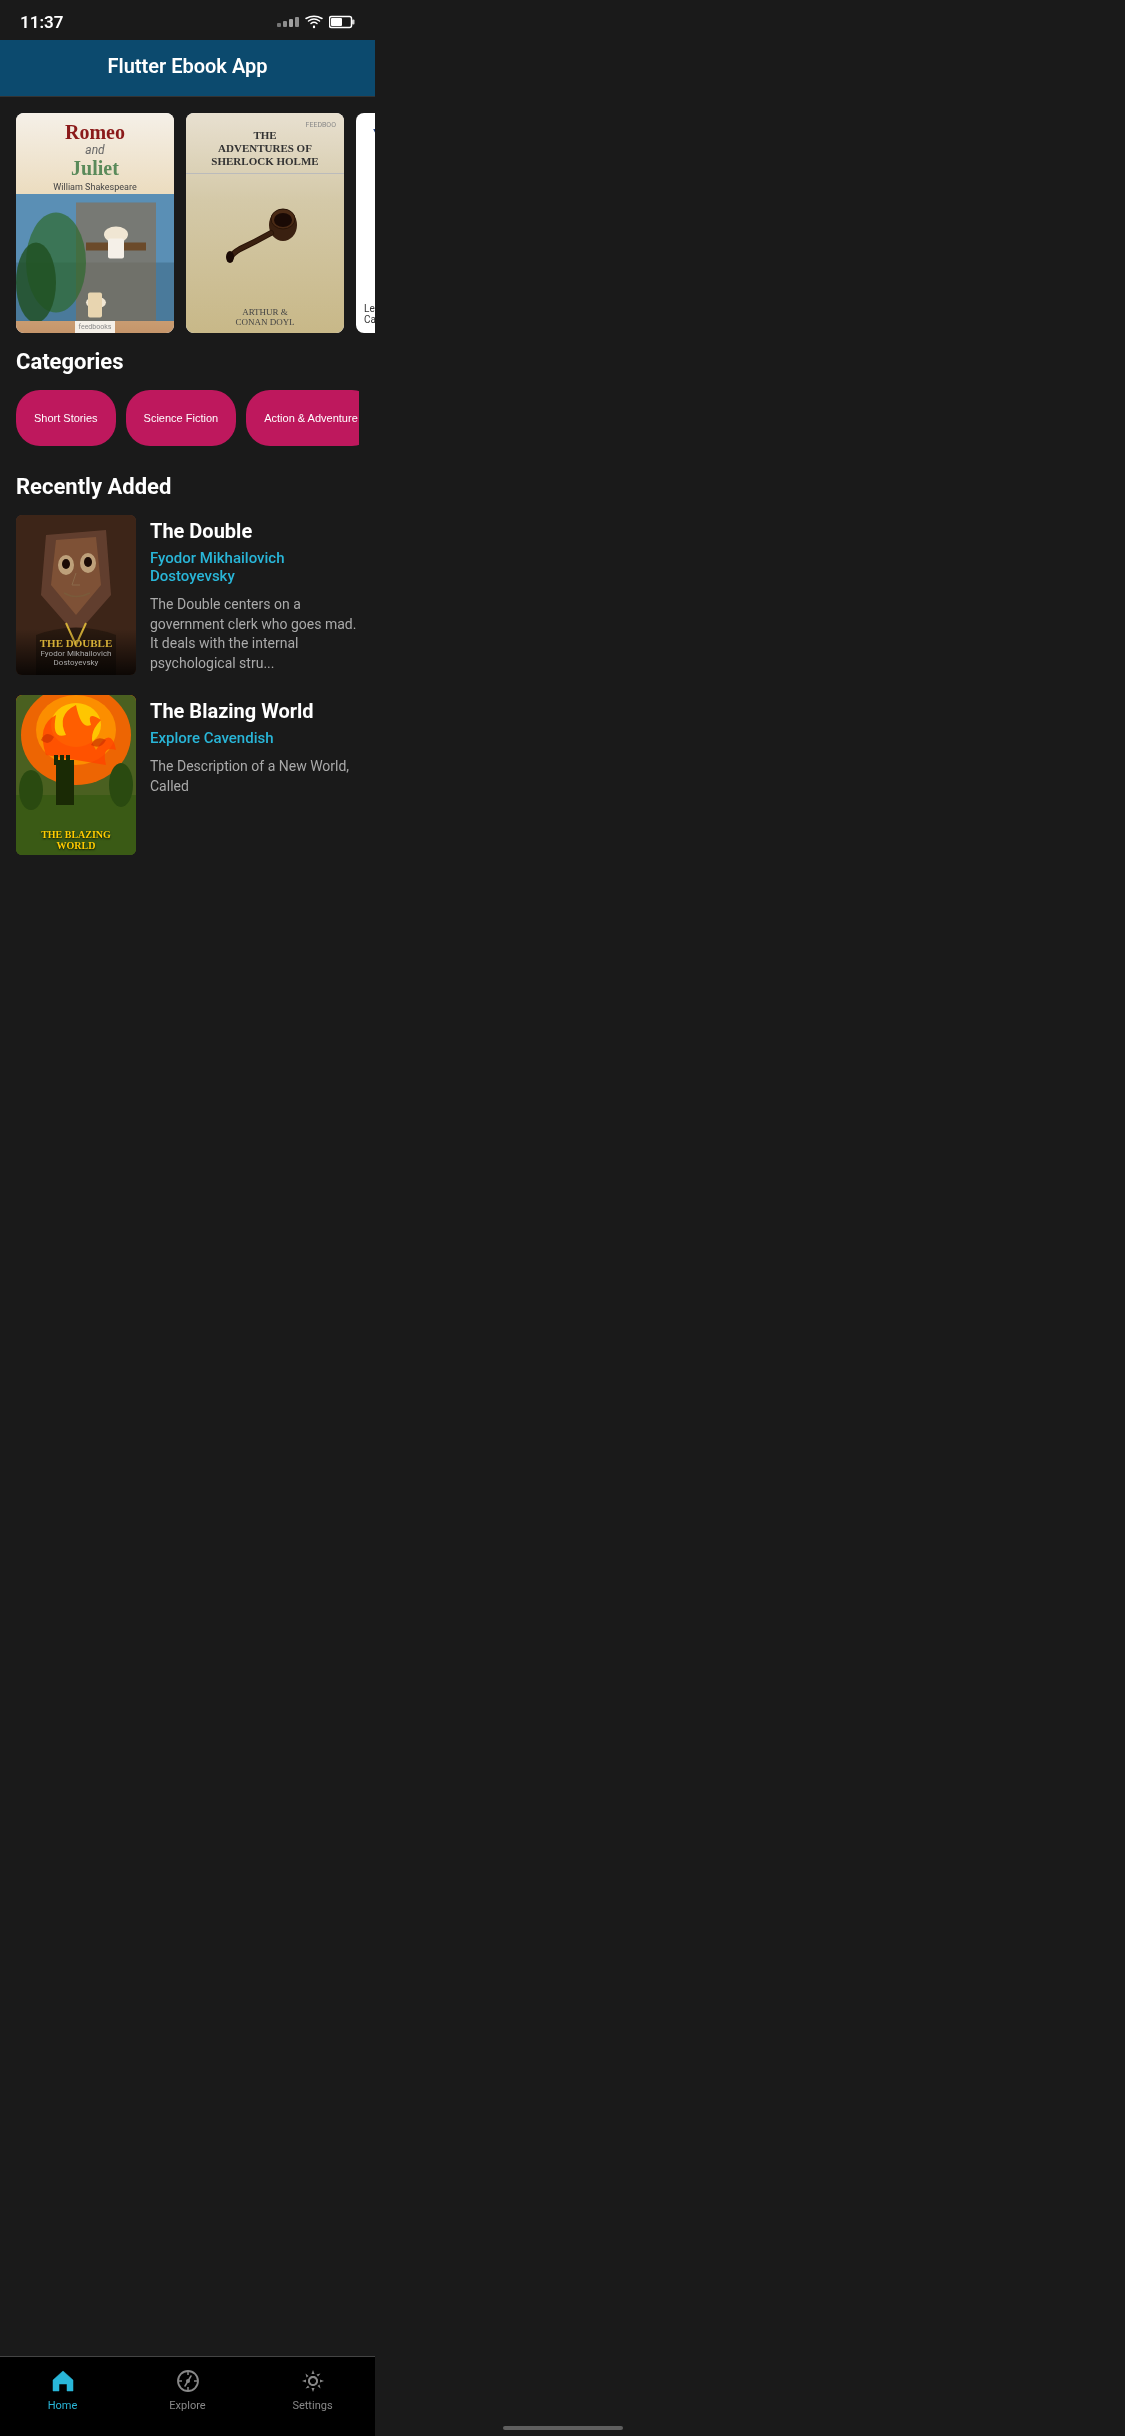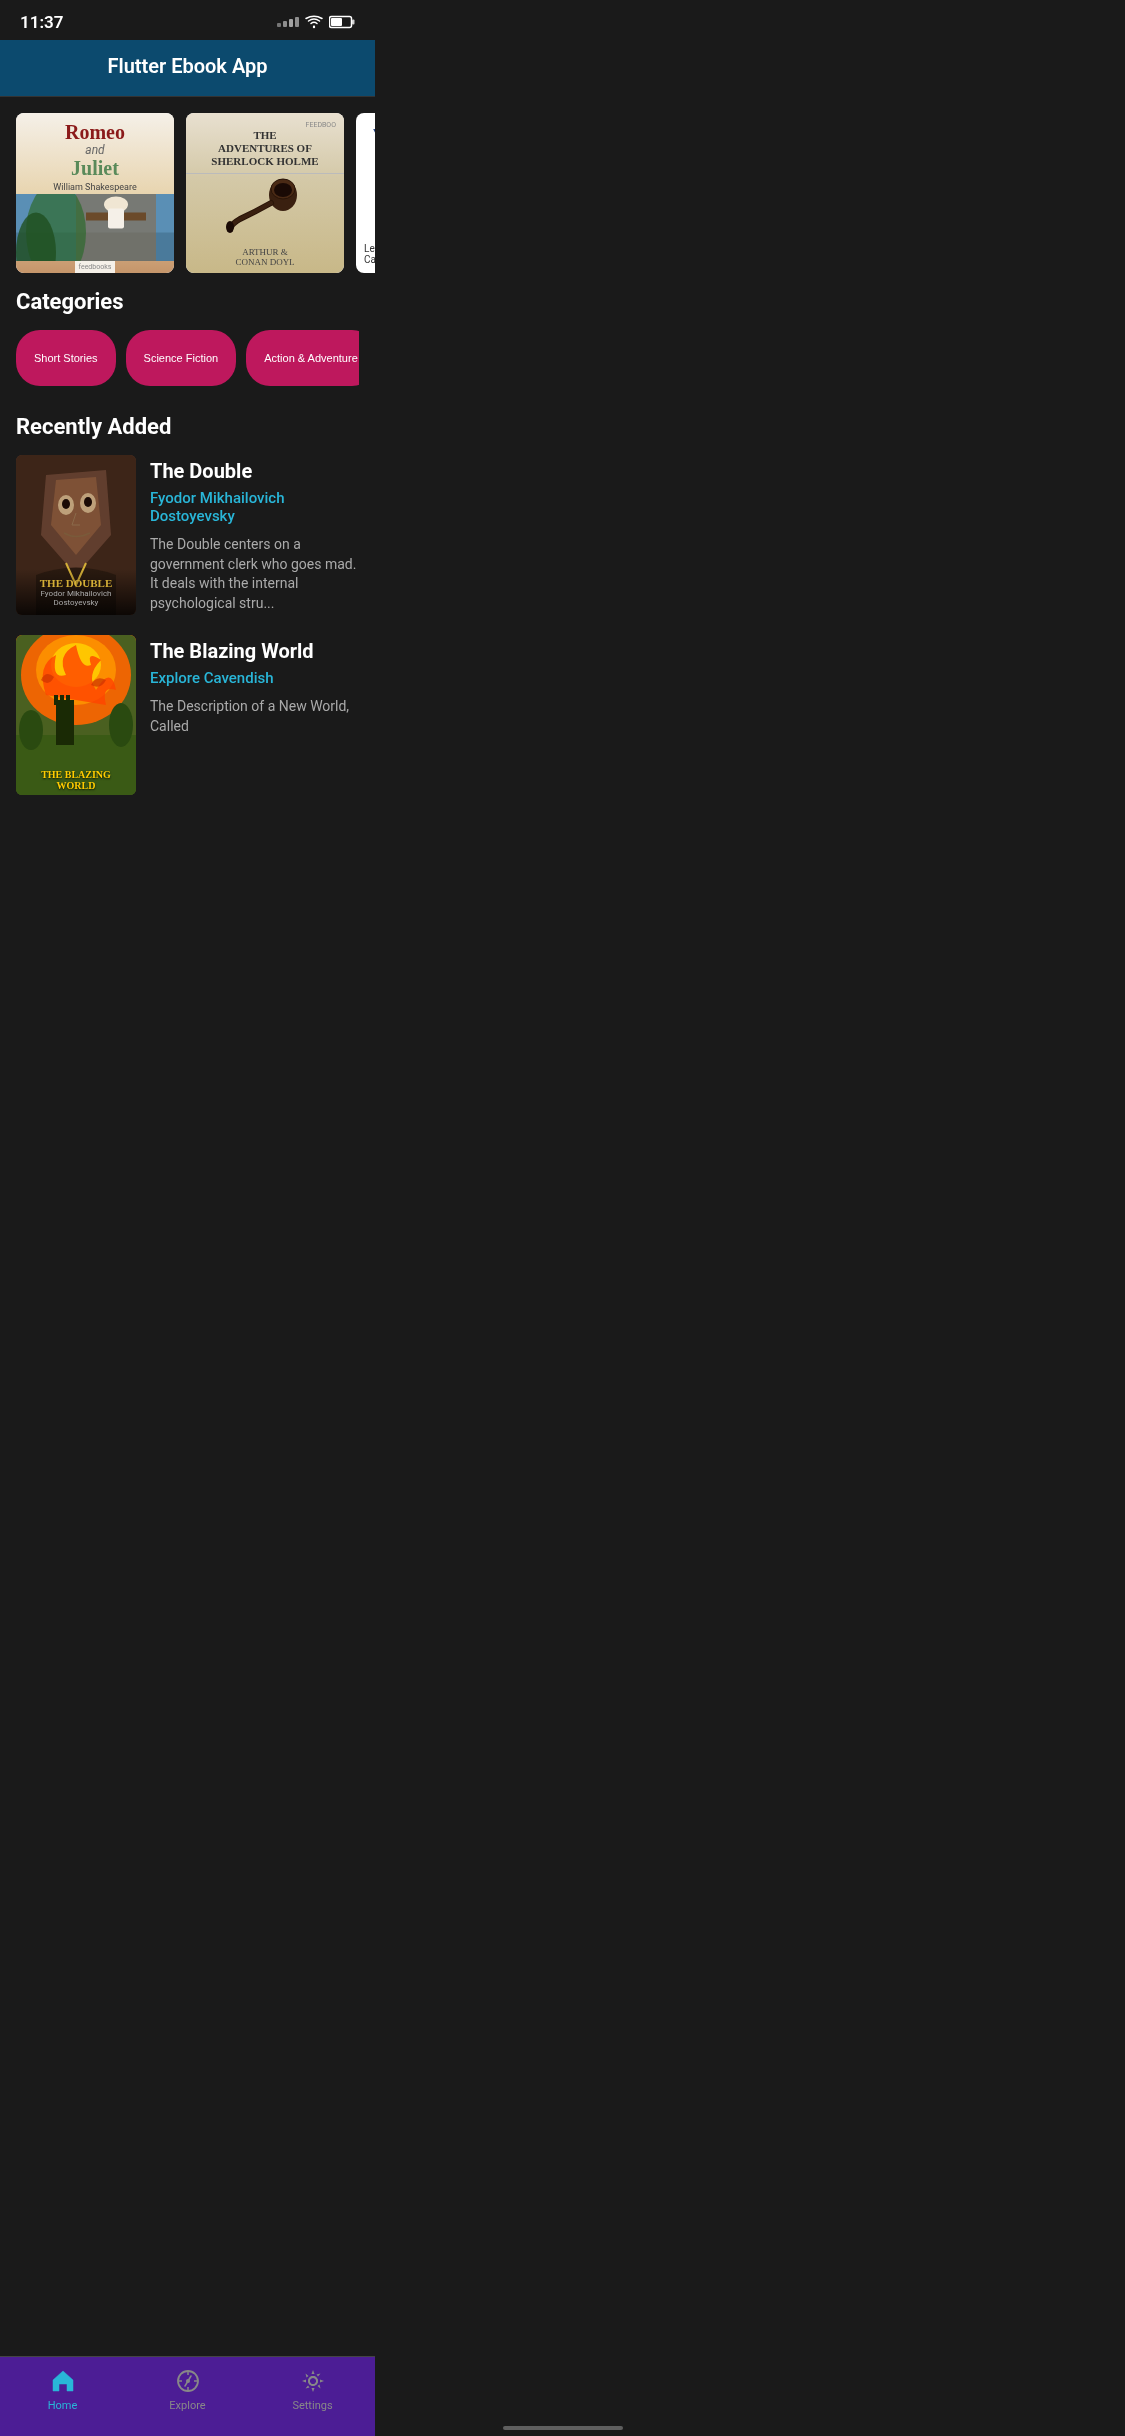--- a/index.html
+++ b/index.html
@@ -76,21 +76,21 @@
       gap: 12px;
       overflow-x: auto;
       scrollbar-width: none;
     }
 
     .carousel-row::-webkit-scrollbar { display: none; }
 
     .book-card {
       flex-shrink: 0;
       width: 158px;
-      height: 160px;
+      height: 220px;
       border-radius: 8px;
       overflow: hidden;
       background: #fff;
       position: relative;
     }
 
     .book-cover-romeo {
       width: 100%;
       height: 100%;
       background: linear-gradient(180deg, #f5f0e8 0%, #e8d5b0 50%, #c5956a 100%);
@@ -316,21 +316,21 @@
       font-family: serif;
       text-shadow: 0 1px 2px rgba(0,0,0,0.8);
     }
 
     
     .bottom-nav {
       position: fixed;
       bottom: 0;
       left: 0;
       width: 375px;
-      background: #4c1d95;
+      background: #000000;
       border-top: 1px solid #444;
       display: flex;
       justify-content: space-around;
       padding: 10px 0 24px;
     }
 
     .nav-item {
       display: flex;
       flex-direction: column;
       align-items: center;

